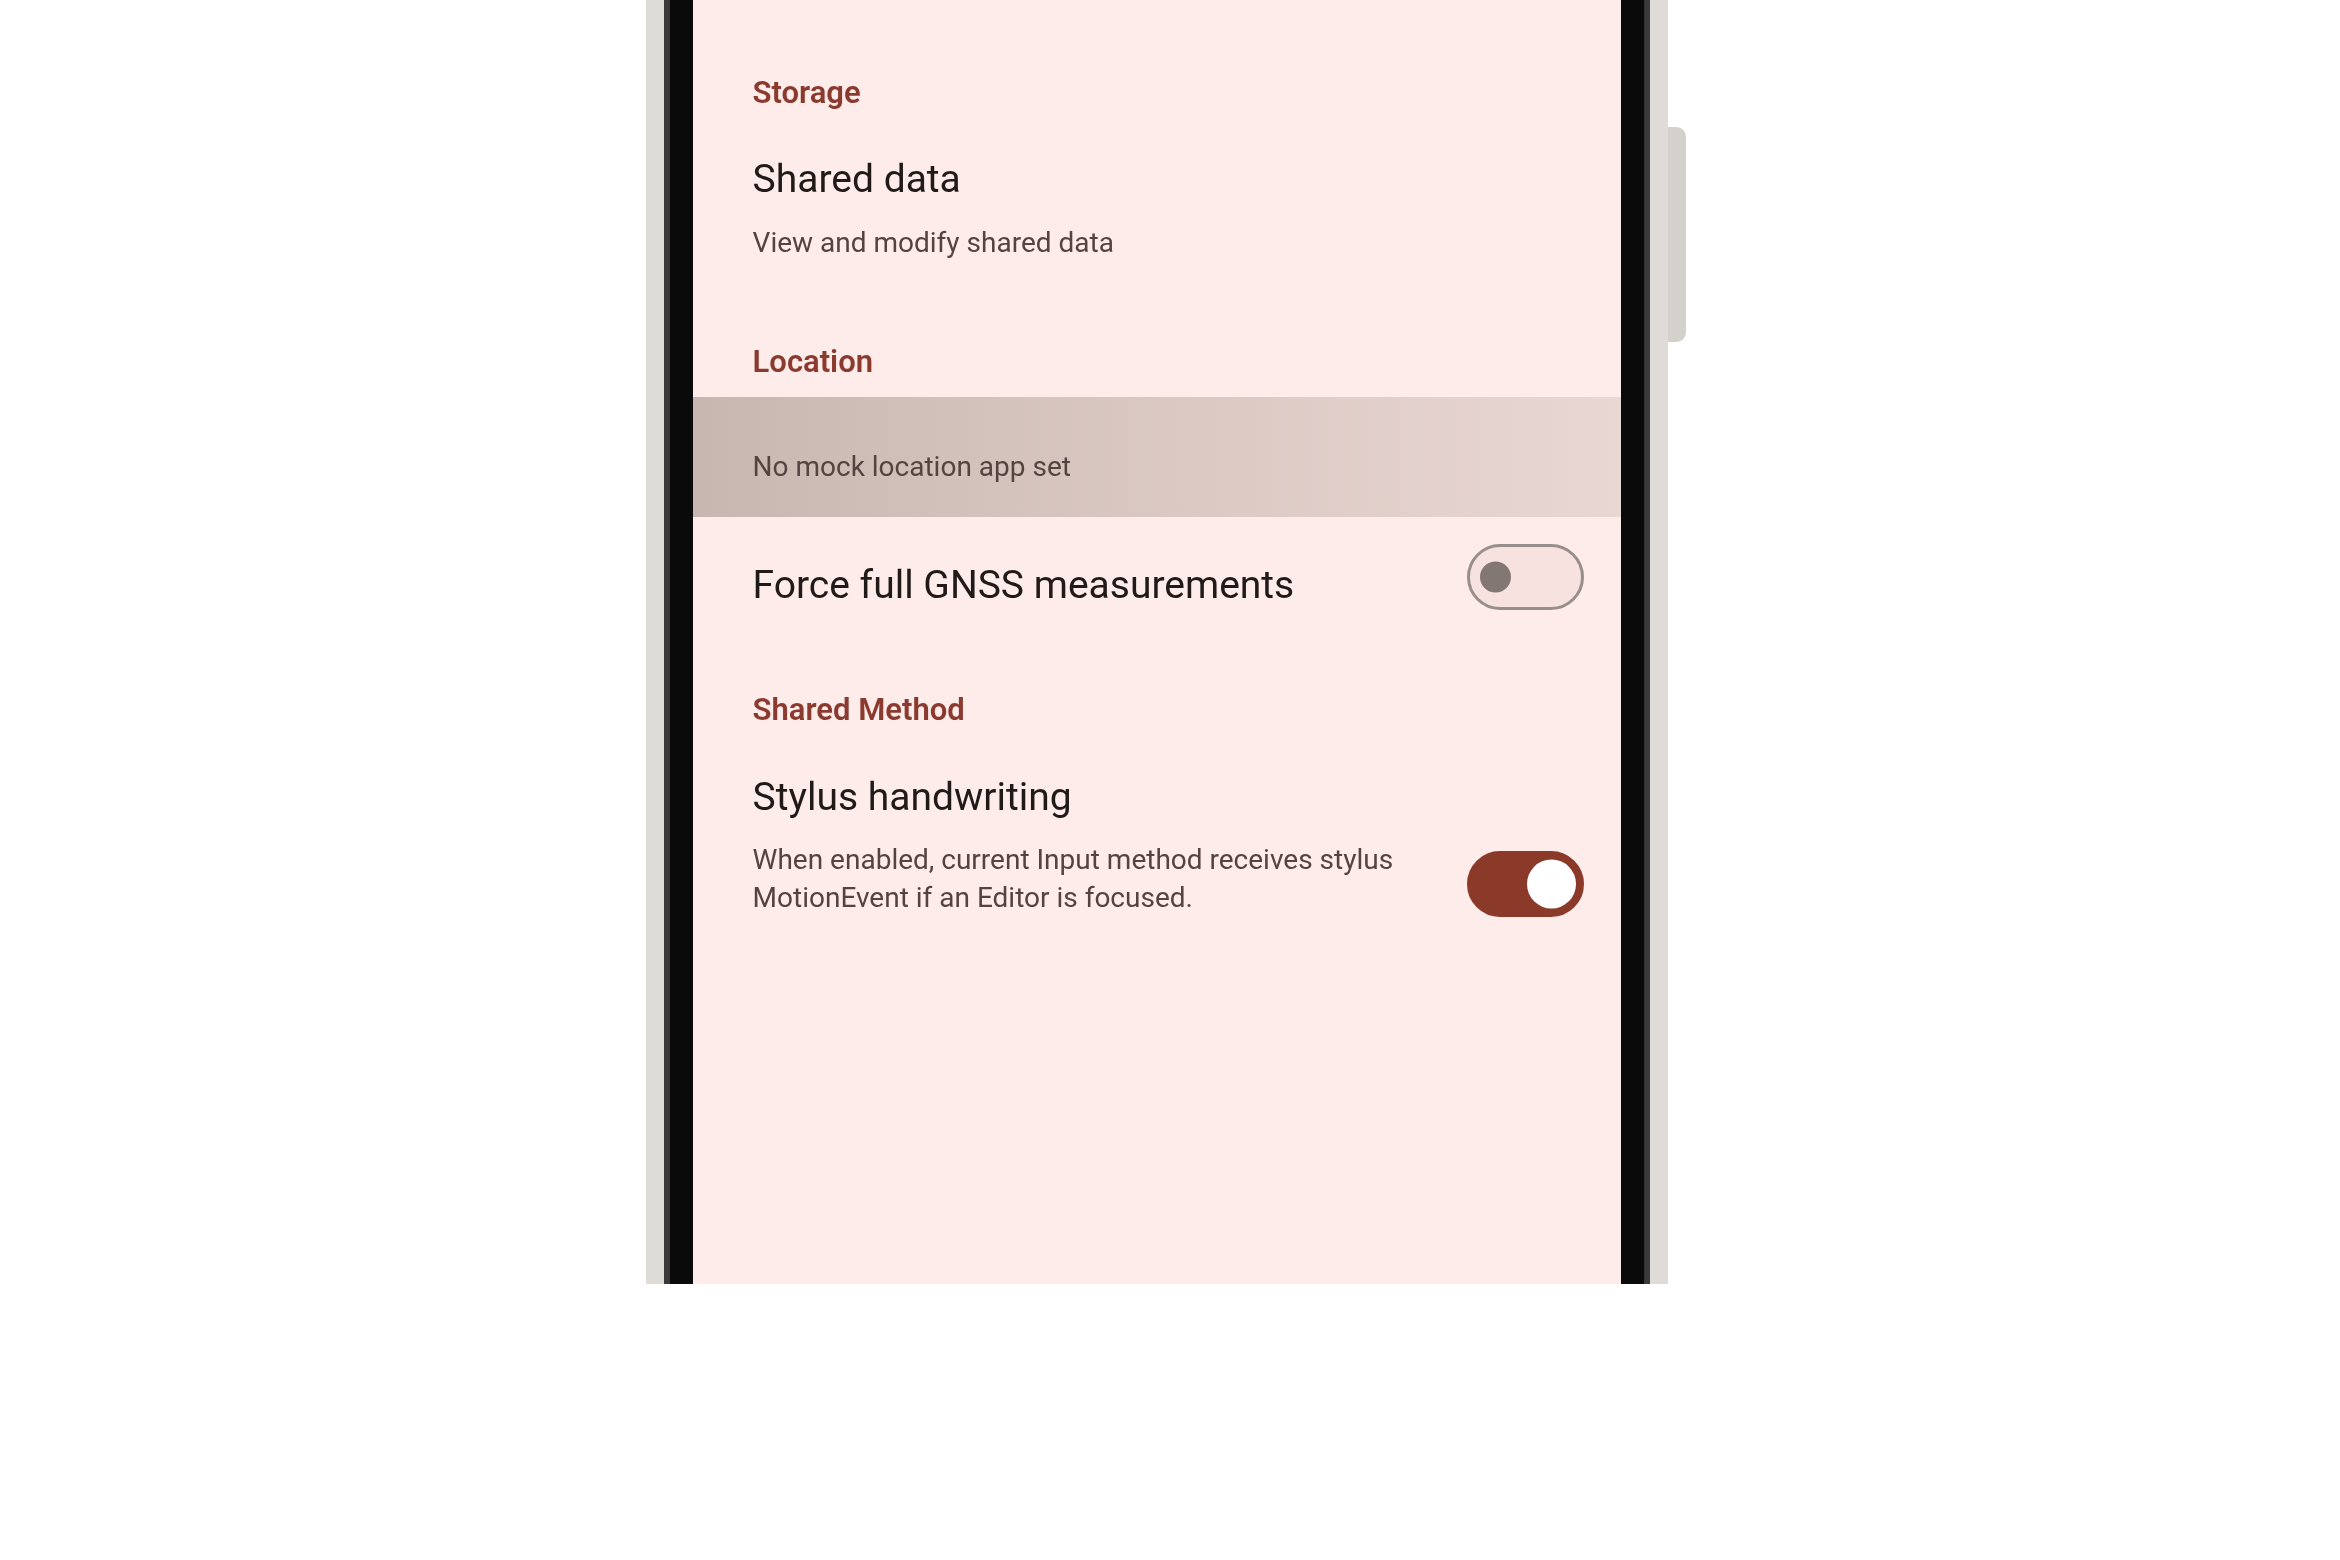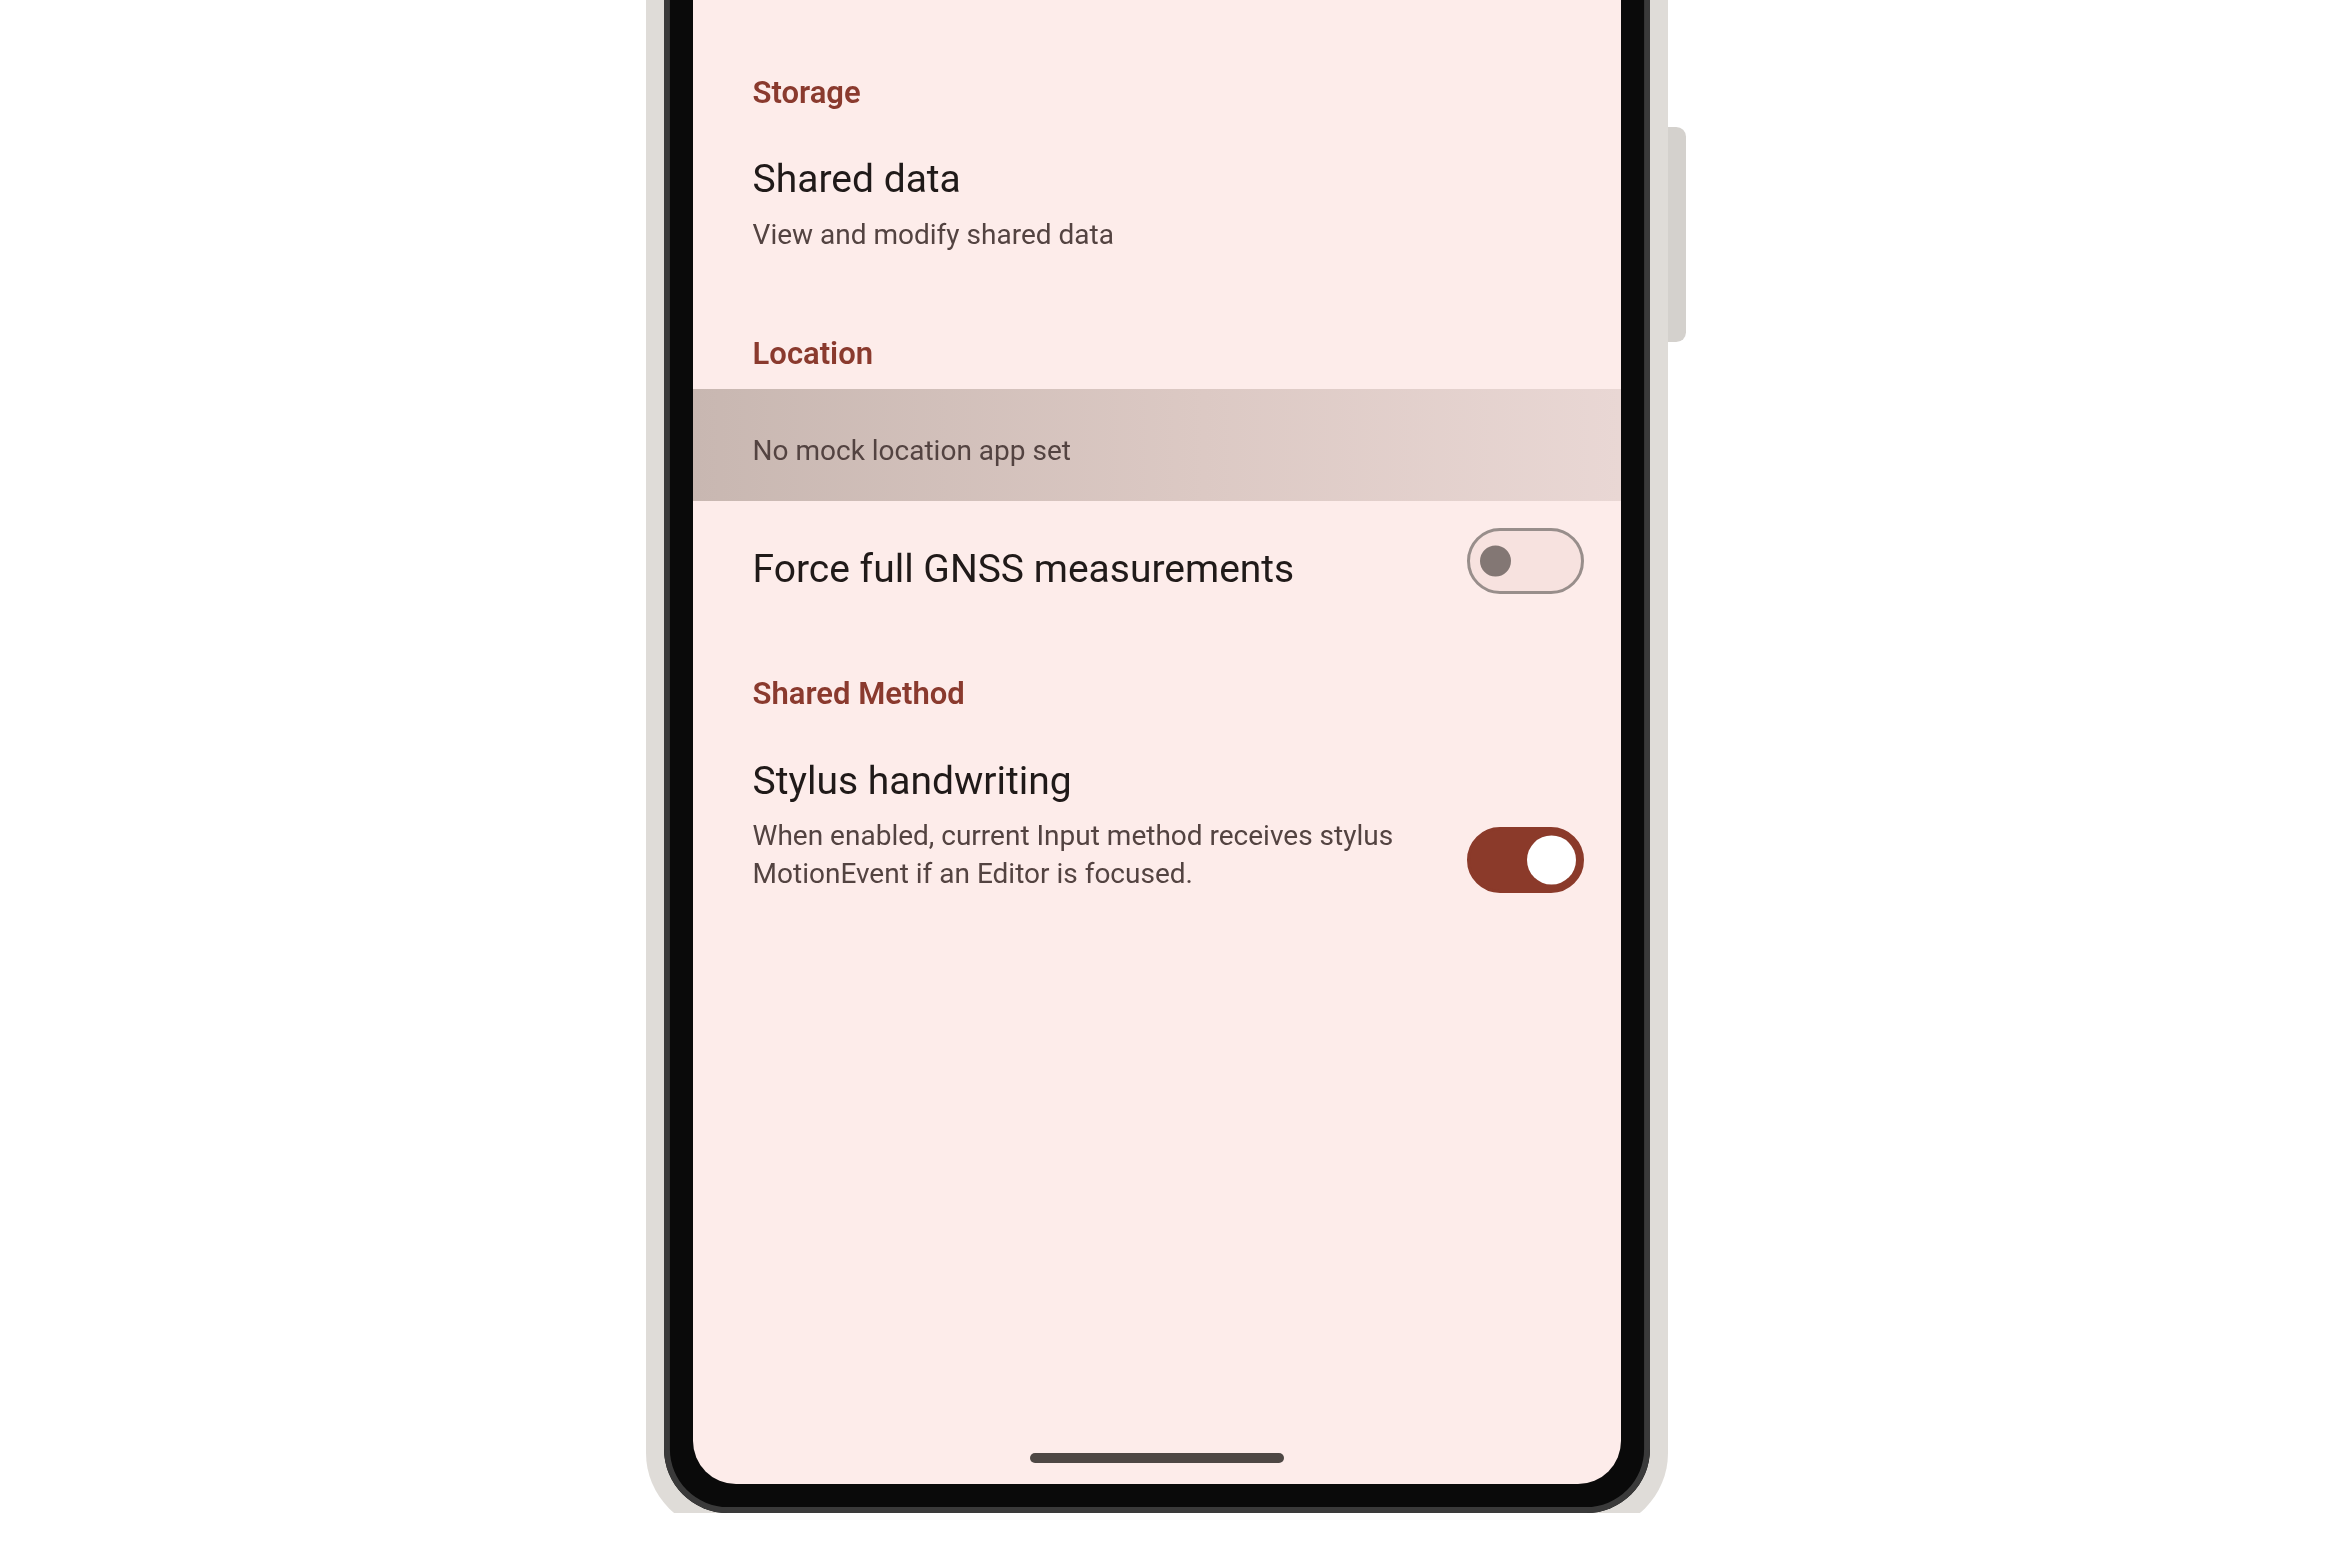--- a/index.html
+++ b/index.html
@@ -7,21 +7,21 @@
     padding: 0;
     width: 2341px;
     height: 1560px;
     background: #ffffff;
     font-family: "Google Sans", "Roboto", "Helvetica Neue", Arial, sans-serif;
     -webkit-font-smoothing: antialiased;
   }
 
   .stage {
     width: 2341px;
-    height: 1513px;
+    height: 1284px;
     position: relative;
     overflow: hidden;
   }
 
   .phone {
     position: absolute;
     left: 646px;
     top: -117px;
     width: 1022px;
     height: 1648px;
@@ -81,21 +81,21 @@
   .row .title {
     font-size: 39px;
     line-height: 1.25;
     color: #201a19;
     font-weight: 450;
   }
   .row .sub {
     font-size: 28px;
     line-height: 1.35;
     color: #534341;
-    margin-top: 12px;
+    margin-top: 20px;
     max-width: 702px;
   }
 
   .row.highlight {
     background: linear-gradient(to right, #c8b7b1 0%, #dcc9c4 55%, #e9d7d4 100%);
     padding-top: 31px;
     padding-bottom: 31px;
   }
 
   .toggle {

